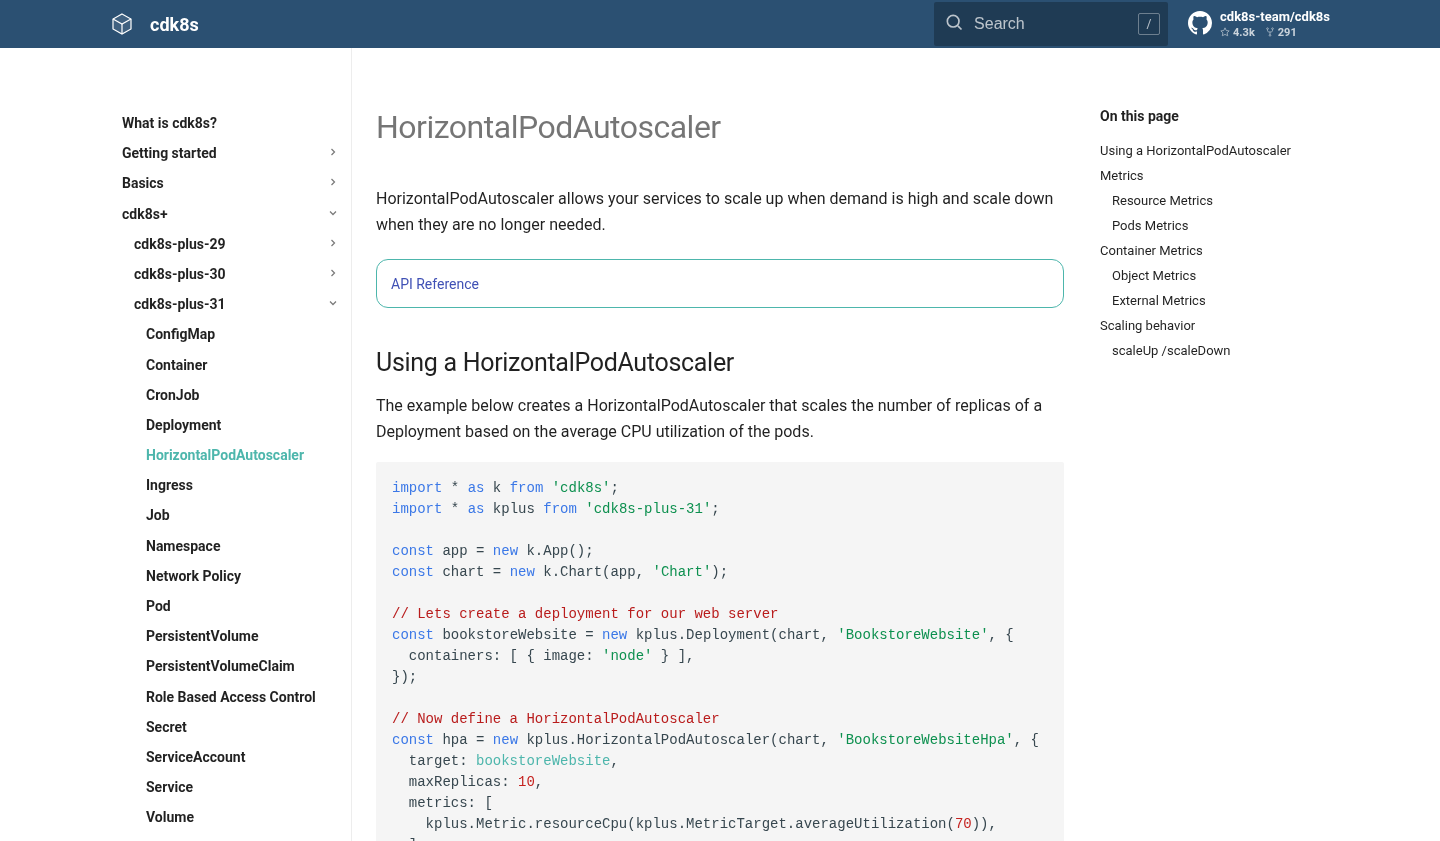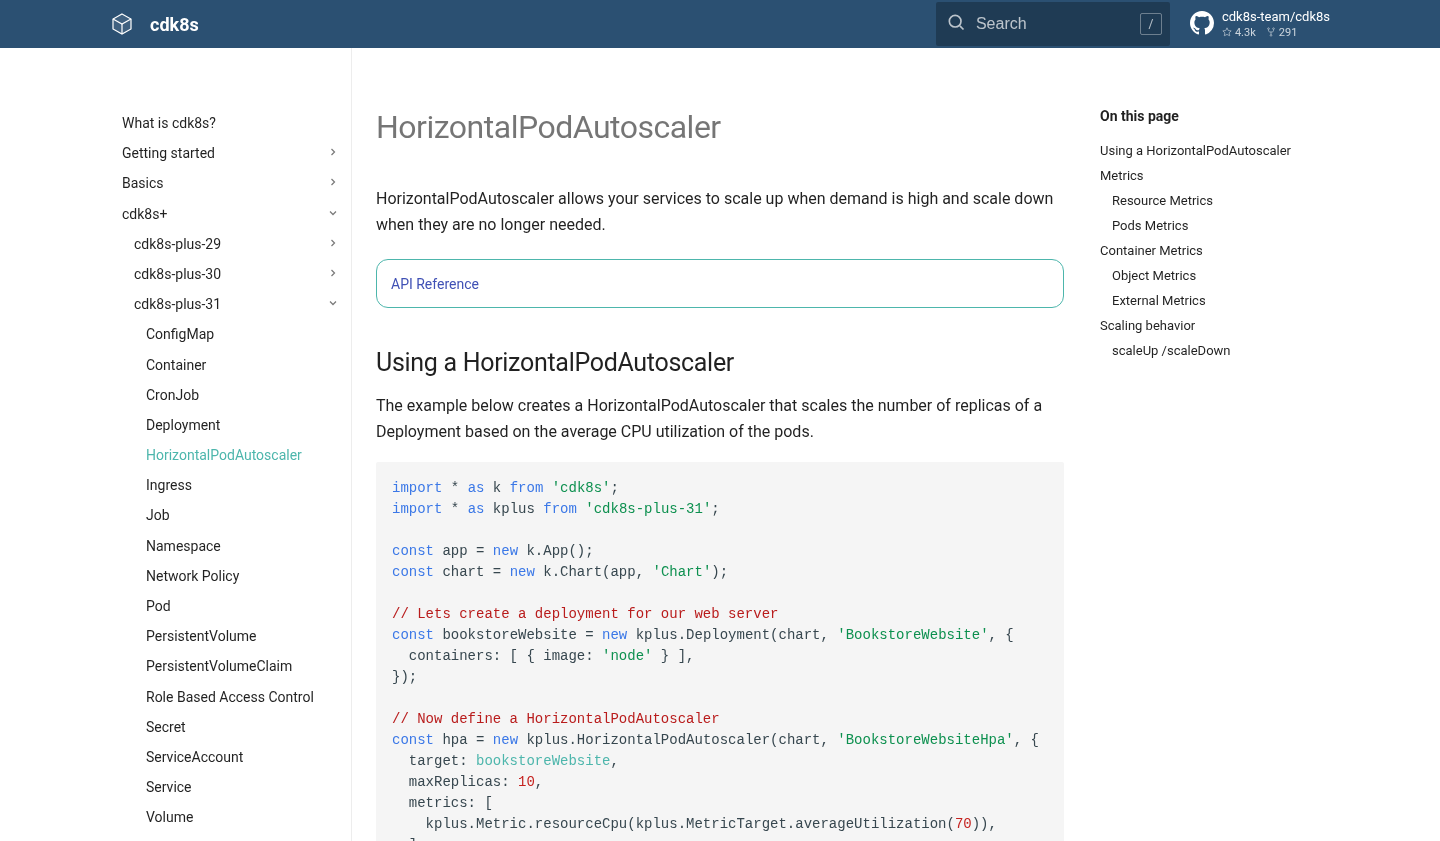--- a/index.html
+++ b/index.html
@@ -74,20 +74,21 @@
     font-size: 12px;
     color: rgba(255,255,255,0.7);
     margin-left: 6px;
   }
   .repo-link {
     display: flex;
     align-items: center;
     color: #fff;
     text-decoration: none;
     font-size: 13px;
+    font-weight: bold;
   }
   .repo-link .gh-icon { margin-right: 8px; }
   .repo-meta { display: flex; flex-direction: column; line-height: 1.2; }
   .repo-stats { display: flex; gap: 10px; font-size: 11px; opacity: 0.75; margin-top: 1px; align-items: center; }
   .repo-stats span { display: inline-flex; align-items: center; gap: 3px; }
   .repo-stats svg { opacity: 0.8; }
 
   
   .page {
     padding-top: 48px;
@@ -113,20 +114,21 @@
   .sidebar::-webkit-scrollbar { width: 4px; }
   .sidebar::-webkit-scrollbar-thumb { background: rgba(0,0,0,0.26); }
   .nav-list { list-style: none; }
   .nav-item {
     display: flex;
     align-items: center;
     justify-content: space-between;
     padding: 6px 12px 6px 12px;
     cursor: pointer;
     line-height: 1.3;
+    font-weight: bold;
   }
   .nav-item.level-1 { padding-left: 24px; }
   .nav-item.level-2 { padding-left: 36px; }
   .nav-item.active { color: #4db6ac; }
   .nav-item .chevron { opacity: 0.6; width: 12px; height: 12px; }
 
   
   .content {
     padding: 60px 24px 40px 24px;
     max-width: 760px;

